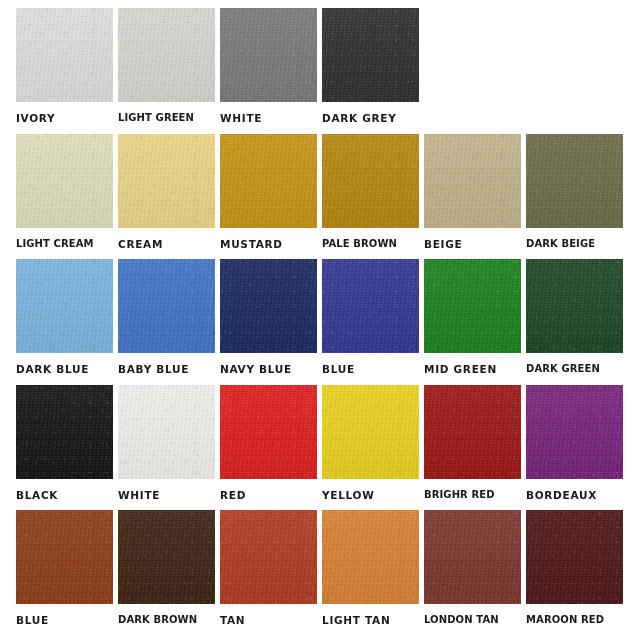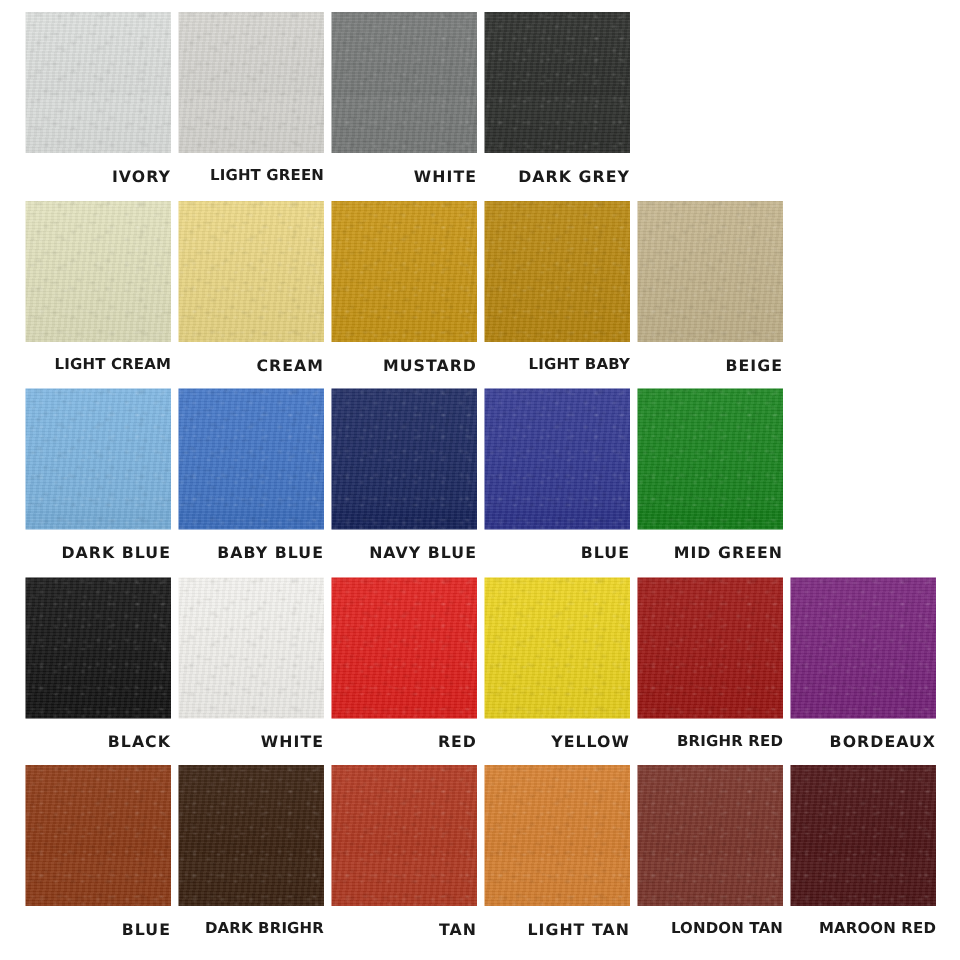--- a/index.html
+++ b/index.html
@@ -32,21 +32,21 @@
     width: 612px;
     height: 127px;
     margin: 0;
   }
 
   .swatch-cell {
     width: 102px;
     height: 93px;
     display: flex;
     flex-direction: column;
-    align-items: flex-end;
+    align-items: flex-start;
     box-sizing: border-box;
     padding: 0 2px;
   }
 
   .chip {
     width: 97px;
     height: 94px;
     position: relative;
     overflow: hidden;
     flex: none;
@@ -130,26 +130,30 @@
       <div class="swatch-cell">
         <div class="chip" style="background-color: rgb(236, 216, 131);"></div>
         <div class="chip-label">CREAM</div>
       </div>
       <div class="swatch-cell">
         <div class="chip" style="background-color: rgb(200, 148, 16);"></div>
         <div class="chip-label">MUSTARD</div>
       </div>
       <div class="swatch-cell">
         <div class="chip" style="background-color: rgb(184, 134, 11);"></div>
-        <div class="chip-label tight">LIGHT BABY</div>
+        <div class="chip-label tight">PALE BROWN</div>
       </div>
       <div class="swatch-cell">
         <div class="chip" style="background-color: rgb(196, 180, 140);"></div>
         <div class="chip-label">BEIGE</div>
       </div>
+      <div class="swatch-cell">
+        <div class="chip" style="background-color: rgb(107, 106, 71);"></div>
+        <div class="chip-label tight">DARK BEIGE</div>
+      </div>
     </div>
     <div class="swatch-row">
       <div class="swatch-cell">
         <div class="chip" style="background-color: rgb(124, 181, 226);"></div>
         <div class="chip-label">DARK BLUE</div>
       </div>
       <div class="swatch-cell">
         <div class="chip" style="background-color: rgb(63, 115, 198);"></div>
         <div class="chip-label">BABY BLUE</div>
       </div>
@@ -158,20 +162,24 @@
         <div class="chip-label">NAVY BLUE</div>
       </div>
       <div class="swatch-cell">
         <div class="chip" style="background-color: rgb(47, 53, 144);"></div>
         <div class="chip-label">BLUE</div>
       </div>
       <div class="swatch-cell">
         <div class="chip" style="background-color: rgb(21, 130, 26);"></div>
         <div class="chip-label">MID GREEN</div>
       </div>
+      <div class="swatch-cell">
+        <div class="chip" style="background-color: rgb(26, 68, 32);"></div>
+        <div class="chip-label tight">DARK GREEN</div>
+      </div>
     </div>
     <div class="swatch-row">
       <div class="swatch-cell">
         <div class="chip" style="background-color: rgb(17, 17, 17);"></div>
         <div class="chip-label">BLACK</div>
       </div>
       <div class="swatch-cell">
         <div class="chip" style="background-color: rgb(243, 242, 238);"></div>
         <div class="chip-label">WHITE</div>
       </div>
@@ -192,21 +200,21 @@
         <div class="chip-label">BORDEAUX</div>
       </div>
     </div>
     <div class="swatch-row">
       <div class="swatch-cell">
         <div class="chip" style="background-color: rgb(142, 57, 20);"></div>
         <div class="chip-label">BLUE</div>
       </div>
       <div class="swatch-cell">
         <div class="chip" style="background-color: rgb(57, 32, 15);"></div>
-        <div class="chip-label tight">DARK BRIGHR</div>
+        <div class="chip-label tight">DARK BROWN</div>
       </div>
       <div class="swatch-cell">
         <div class="chip" style="background-color: rgb(178, 55, 31);"></div>
         <div class="chip-label">TAN</div>
       </div>
       <div class="swatch-cell">
         <div class="chip" style="background-color: rgb(217, 129, 47);"></div>
         <div class="chip-label">LIGHT TAN</div>
       </div>
       <div class="swatch-cell">

